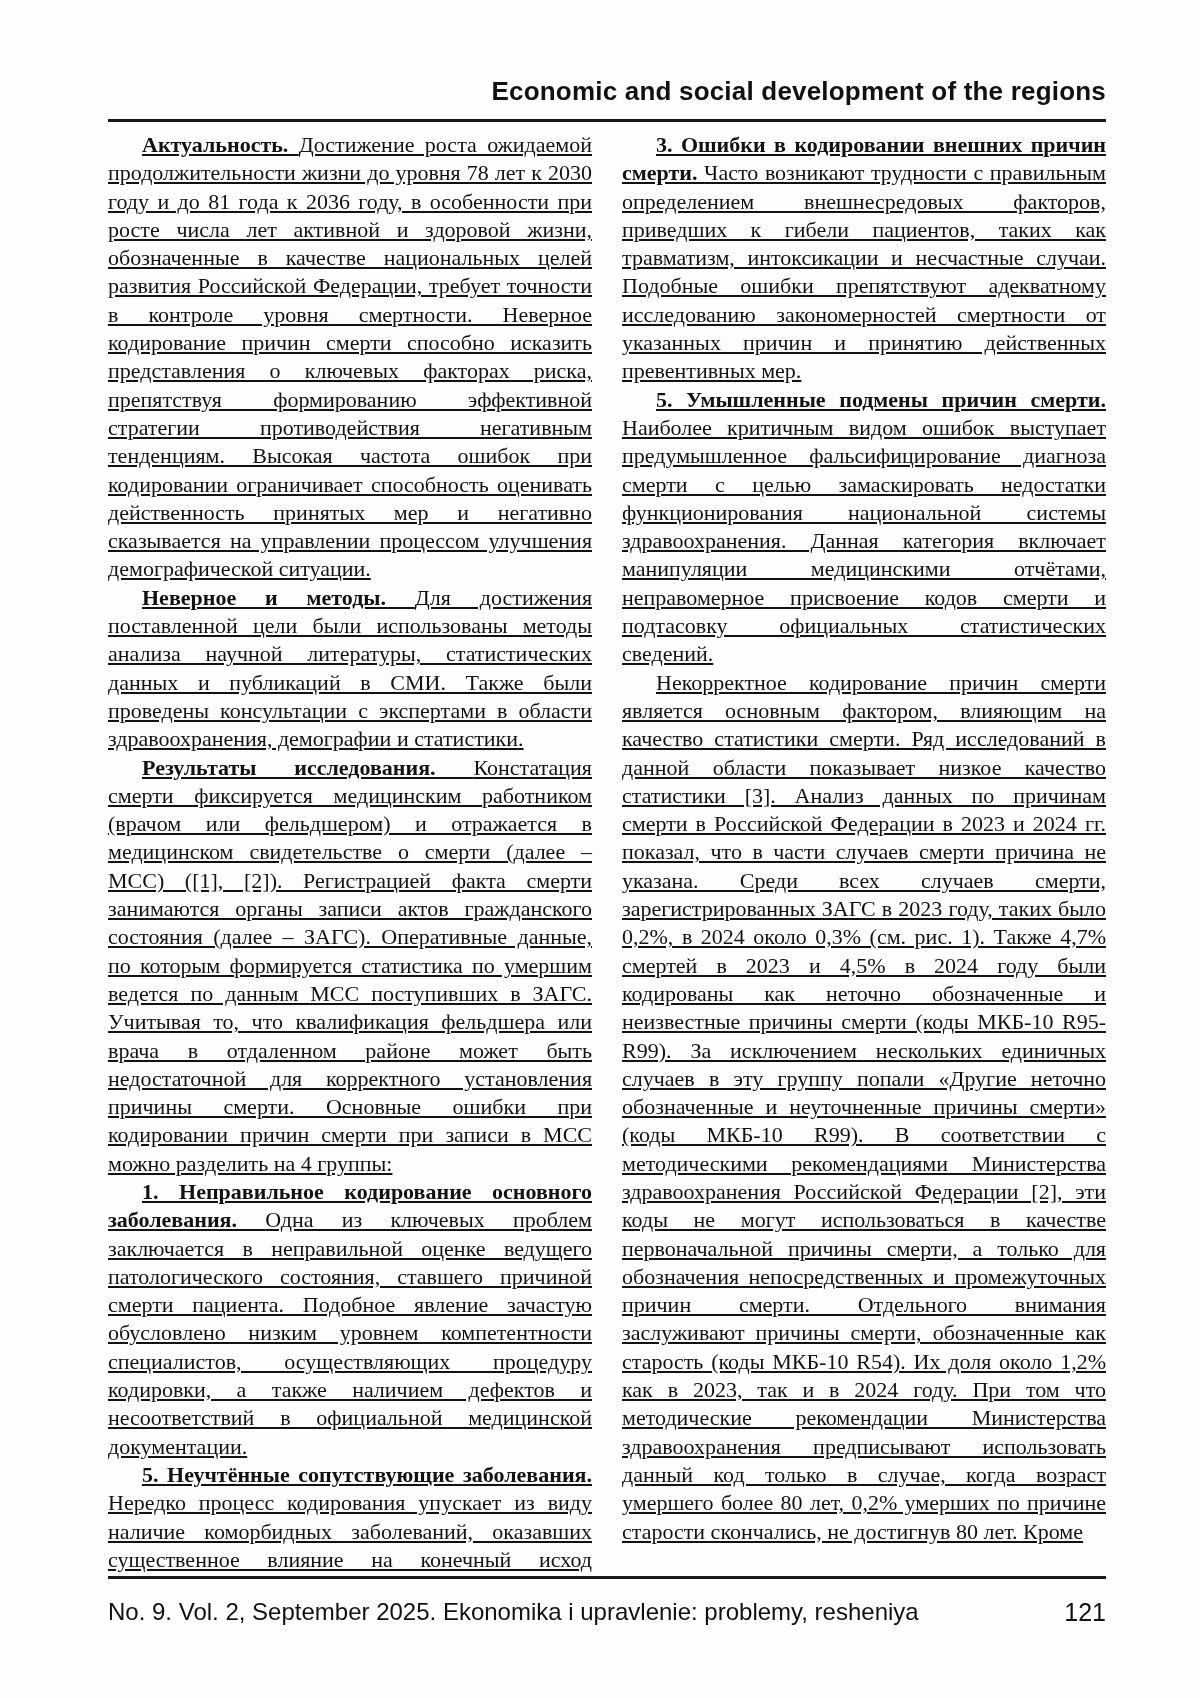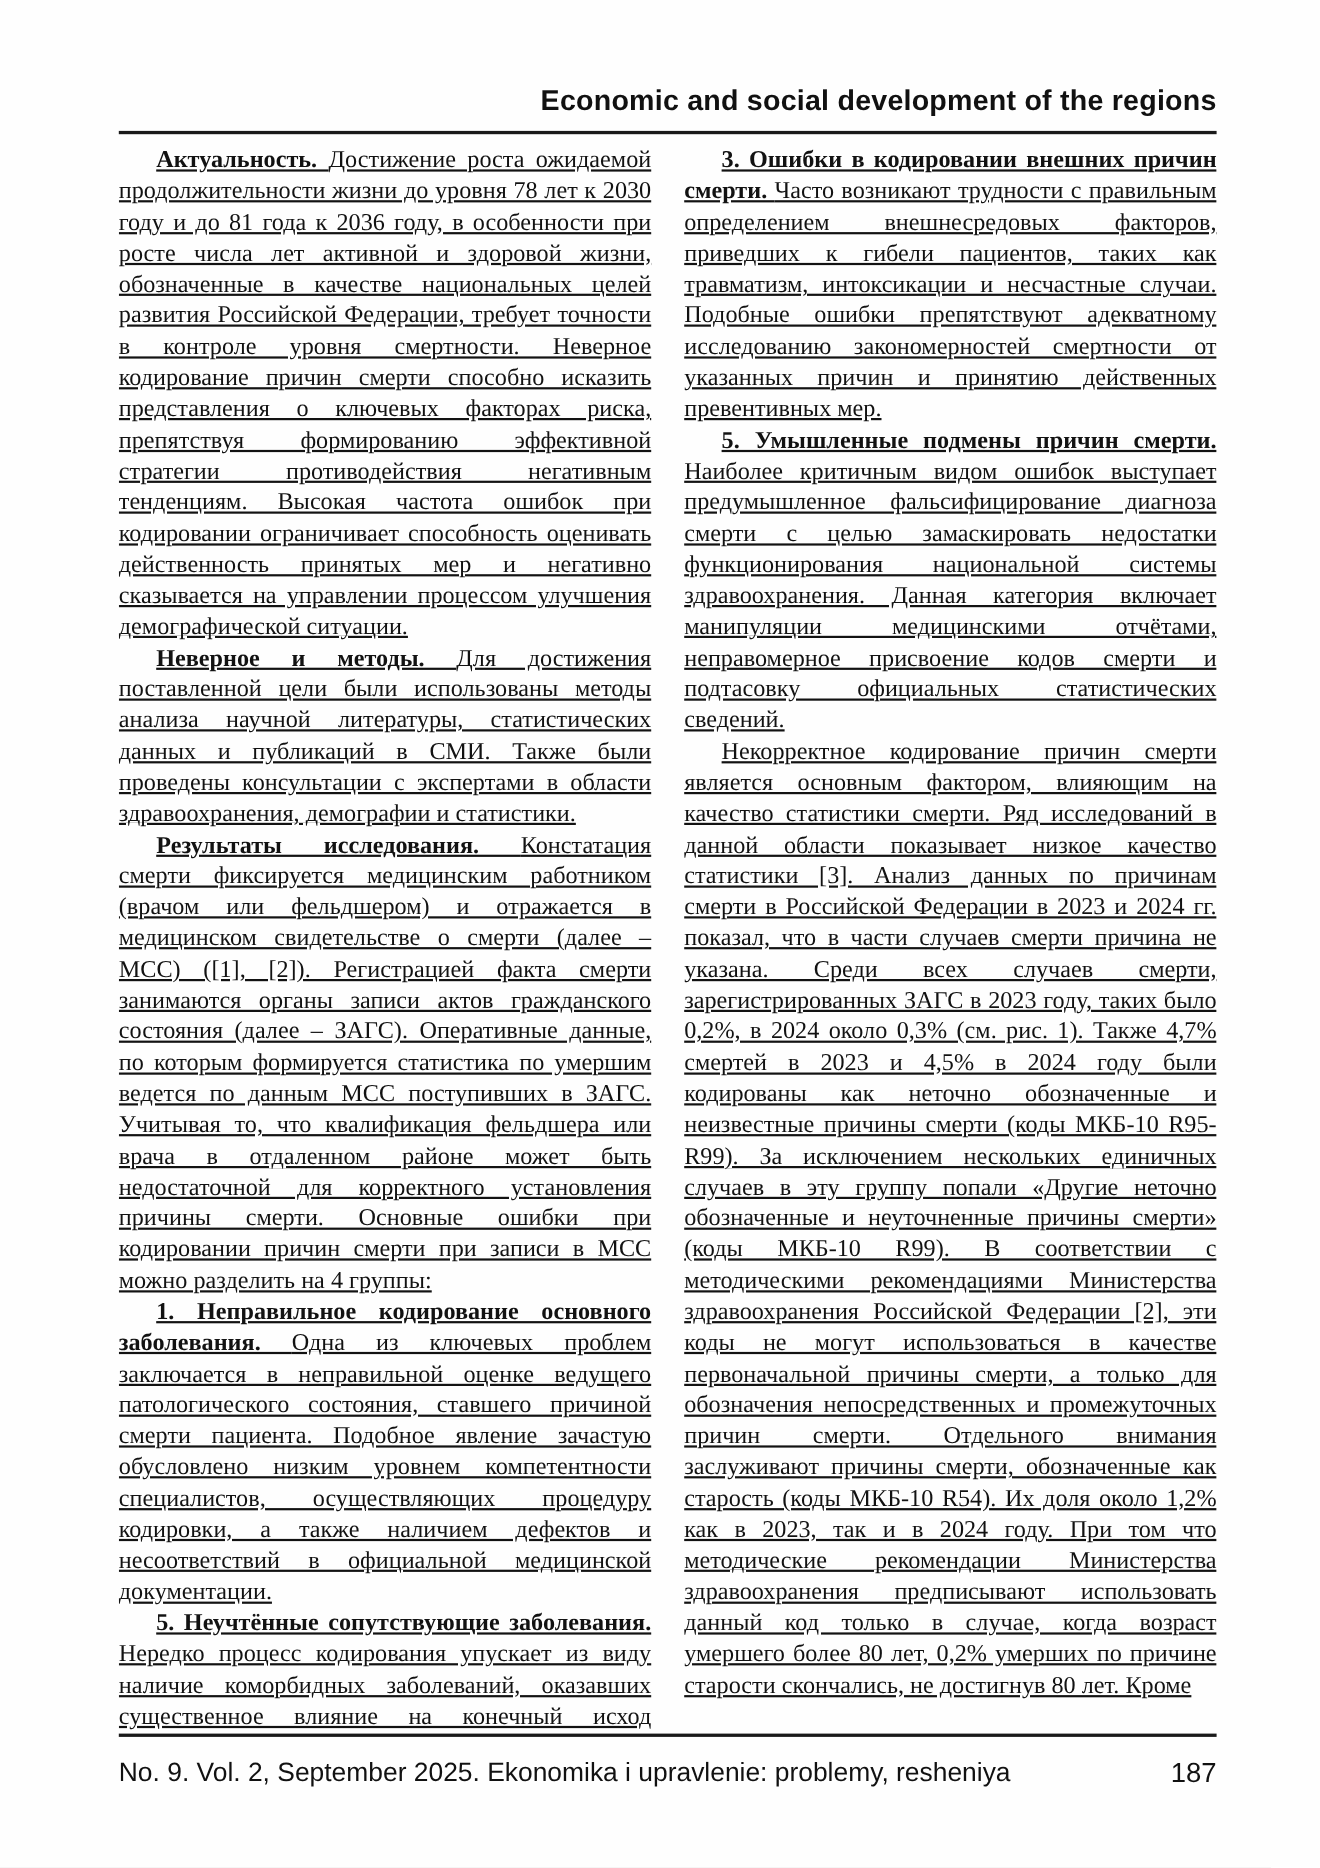--- a/index.html
+++ b/index.html
@@ -116,16 +116,16 @@
         <p class="para"><b>3. Ошибки в кодировании внешних причин смерти. </b>Часто возникают трудности с правильным определением внешнесредовых факторов, приведших к гибели пациентов, таких как травматизм, интоксикации и несчастные случаи. Подобные ошибки препятствуют адекватному исследованию закономерностей смертности от указанных причин и принятию действенных превентивных мер.</p>
         <p class="para"><b>5. Умышленные подмены причин смерти. </b>Наиболее критичным видом ошибок выступает предумышленное фальсифицирование диагноза смерти с целью замаскировать недостатки функционирования национальной системы здравоохранения. Данная категория включает манипуляции медицинскими отчётами, неправомерное присвоение кодов смерти и подтасовку официальных статистических сведений.</p>
         <p class="para">Некорректное кодирование причин смерти является основным фактором, влияющим на качество статистики смерти. Ряд исследований в данной области показывает низкое качество статистики [3]. Анализ данных по причинам смерти в Российской Федерации в 2023 и 2024 гг. показал, что в части случаев смерти причина не указана. Среди всех случаев смерти, зарегистрированных ЗАГС в 2023 году, таких было 0,2%, в 2024 около 0,3% (см. рис. 1). Также 4,7% смертей в 2023 и 4,5% в 2024 году были кодированы как неточно обозначенные и неизвестные причины смерти (коды МКБ-10 R95-R99). За исключением нескольких единичных случаев в эту группу попали «Другие неточно обозначенные и неуточненные причины смерти» (коды МКБ-10 R99). В соответствии с методическими рекомендациями Министерства здравоохранения Российской Федерации [2], эти коды не могут использоваться в качестве первоначальной причины смерти, а только для обозначения непосредственных и промежуточных причин смерти. Отдельного внимания заслуживают причины смерти, обозначенные как старость (коды МКБ-10 R54). Их доля около 1,2% как в 2023, так и в 2024 году. При том что методические рекомендации Министерства здравоохранения предписывают использовать данный код только в случае, когда возраст умершего более 80 лет, 0,2% умерших по причине старости скончались, не достигнув 80 лет. Кроме</p>
       </div>
   </div>
 
   <div class="footer-rule"></div>
 
   <div class="footer">
     <span class="issue-info">No. 9. Vol. 2, September 2025. Ekonomika i upravlenie: problemy, resheniya</span>
-    <span class="page-number">187</span>
+    <span class="page-number">121</span>
   </div>
 
 </div>
 
 </body></html>

